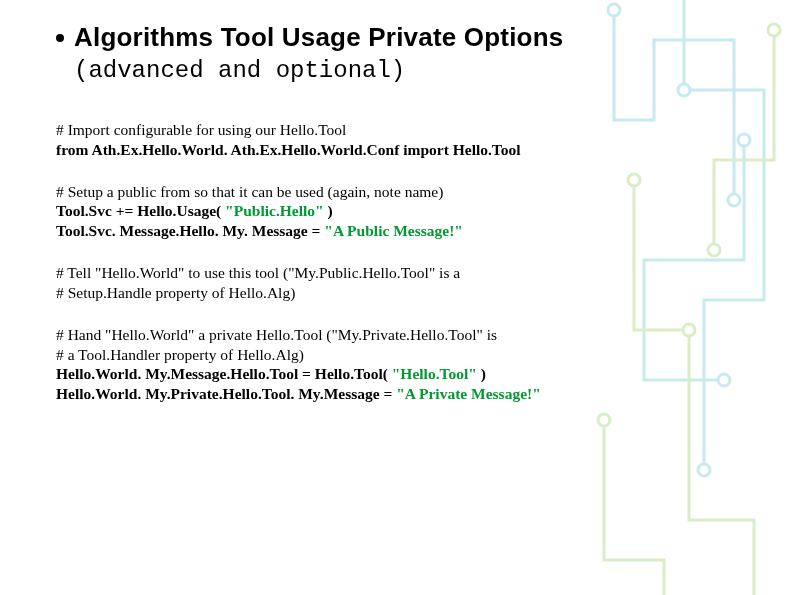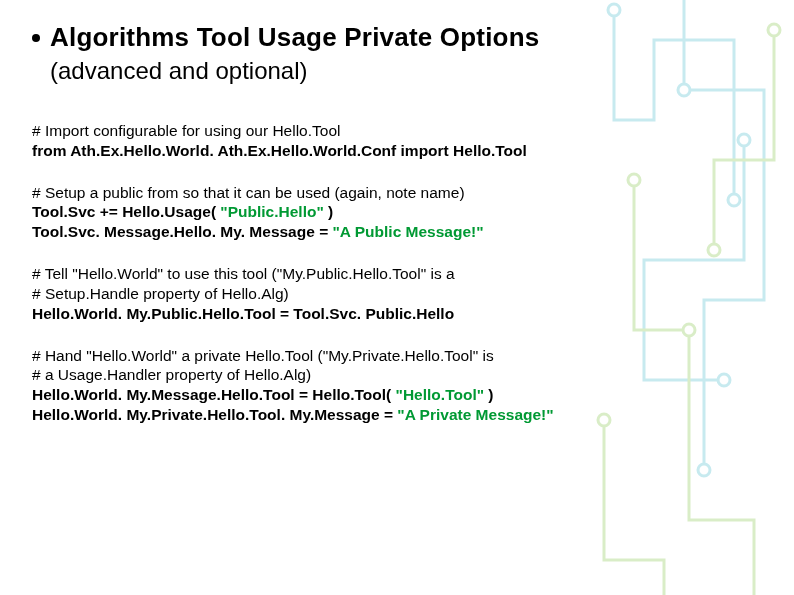--- a/index.html
+++ b/index.html
@@ -16,21 +16,21 @@
     position: absolute;
     top: 0; right: 0;
     width: 200px; height: 595px;
     opacity: 0.28;
     pointer-events: none;
   }
   .bg-deco svg { width: 100%; height: 100%; }
 
   .content {
     position: relative;
-    padding: 22px 40px 20px 32px;
+    padding: 22px 40px 20px 56px;
   }
   .title-row {
     display: flex;
     align-items: baseline;
     margin-bottom: 4px;
   }
   .bullet {
     width: 8px; height: 8px;
     background: #000;
     border-radius: 50%;
@@ -43,28 +43,29 @@
     font-size: 26px;
     font-weight: bold;
     color: #000;
     letter-spacing: 0.2px;
   }
   .subtitle {
     font-size: 24px;
     color: #000;
     margin-left: 18px;
     margin-bottom: 36px;
+    font-family: Liberation Mono, monospace;
   }
   .block {
     font-size: 15.5px;
     line-height: 1.28;
     color: #000;
     margin-bottom: 22px;
   }
-  .block .line { white-space: pre-wrap; }
+  .block .line { white-space: pre-wrap; font-family: Liberation Serif, serif; }
   .bold { font-weight: bold; }
   .green { color: #009933; font-weight: bold; }
 </style>
 </head>
 <body>
 
 <div class="bg-deco">
   <svg viewBox="0 0 200 595">
     <g stroke="#39b5c8" stroke-width="3" fill="none">
       <path d="M20 10 L20 120 L60 120 L60 40 L140 40 L140 200"></path>
@@ -105,23 +106,22 @@
 
   <div class="block">
     <div class="line"># Setup a public from so that it can be used (again, note name)</div>
     <div class="line"><span class="bold">Tool.Svc += Hello.Usage( </span><span class="green">"Public.Hello"</span><span class="bold"> )</span></div>
     <div class="line"><span class="bold">Tool.Svc. Message.Hello. My. Message = </span><span class="green">"A Public Message!"</span></div>
   </div>
 
   <div class="block">
     <div class="line"># Tell "Hello.World" to use this tool ("My.Public.Hello.Tool" is a</div>
     <div class="line"># Setup.Handle property of Hello.Alg)</div>
-    <div class="line bold">Hello.World. My.Public.Hello.Tool = Tool.Svc. Public.Hello</div>
   </div>
 
   <div class="block">
     <div class="line"># Hand "Hello.World" a private Hello.Tool ("My.Private.Hello.Tool" is</div>
-    <div class="line"># a Usage.Handler property of Hello.Alg)</div>
+    <div class="line"># a Tool.Handler property of Hello.Alg)</div>
     <div class="line"><span class="bold">Hello.World. My.Message.Hello.Tool = Hello.Tool( </span><span class="green">"Hello.Tool"</span><span class="bold"> )</span></div>
     <div class="line"><span class="bold">Hello.World. My.Private.Hello.Tool. My.Message = </span><span class="green">"A Private Message!"</span></div>
   </div>
 
 </div>
 
 </body></html>

